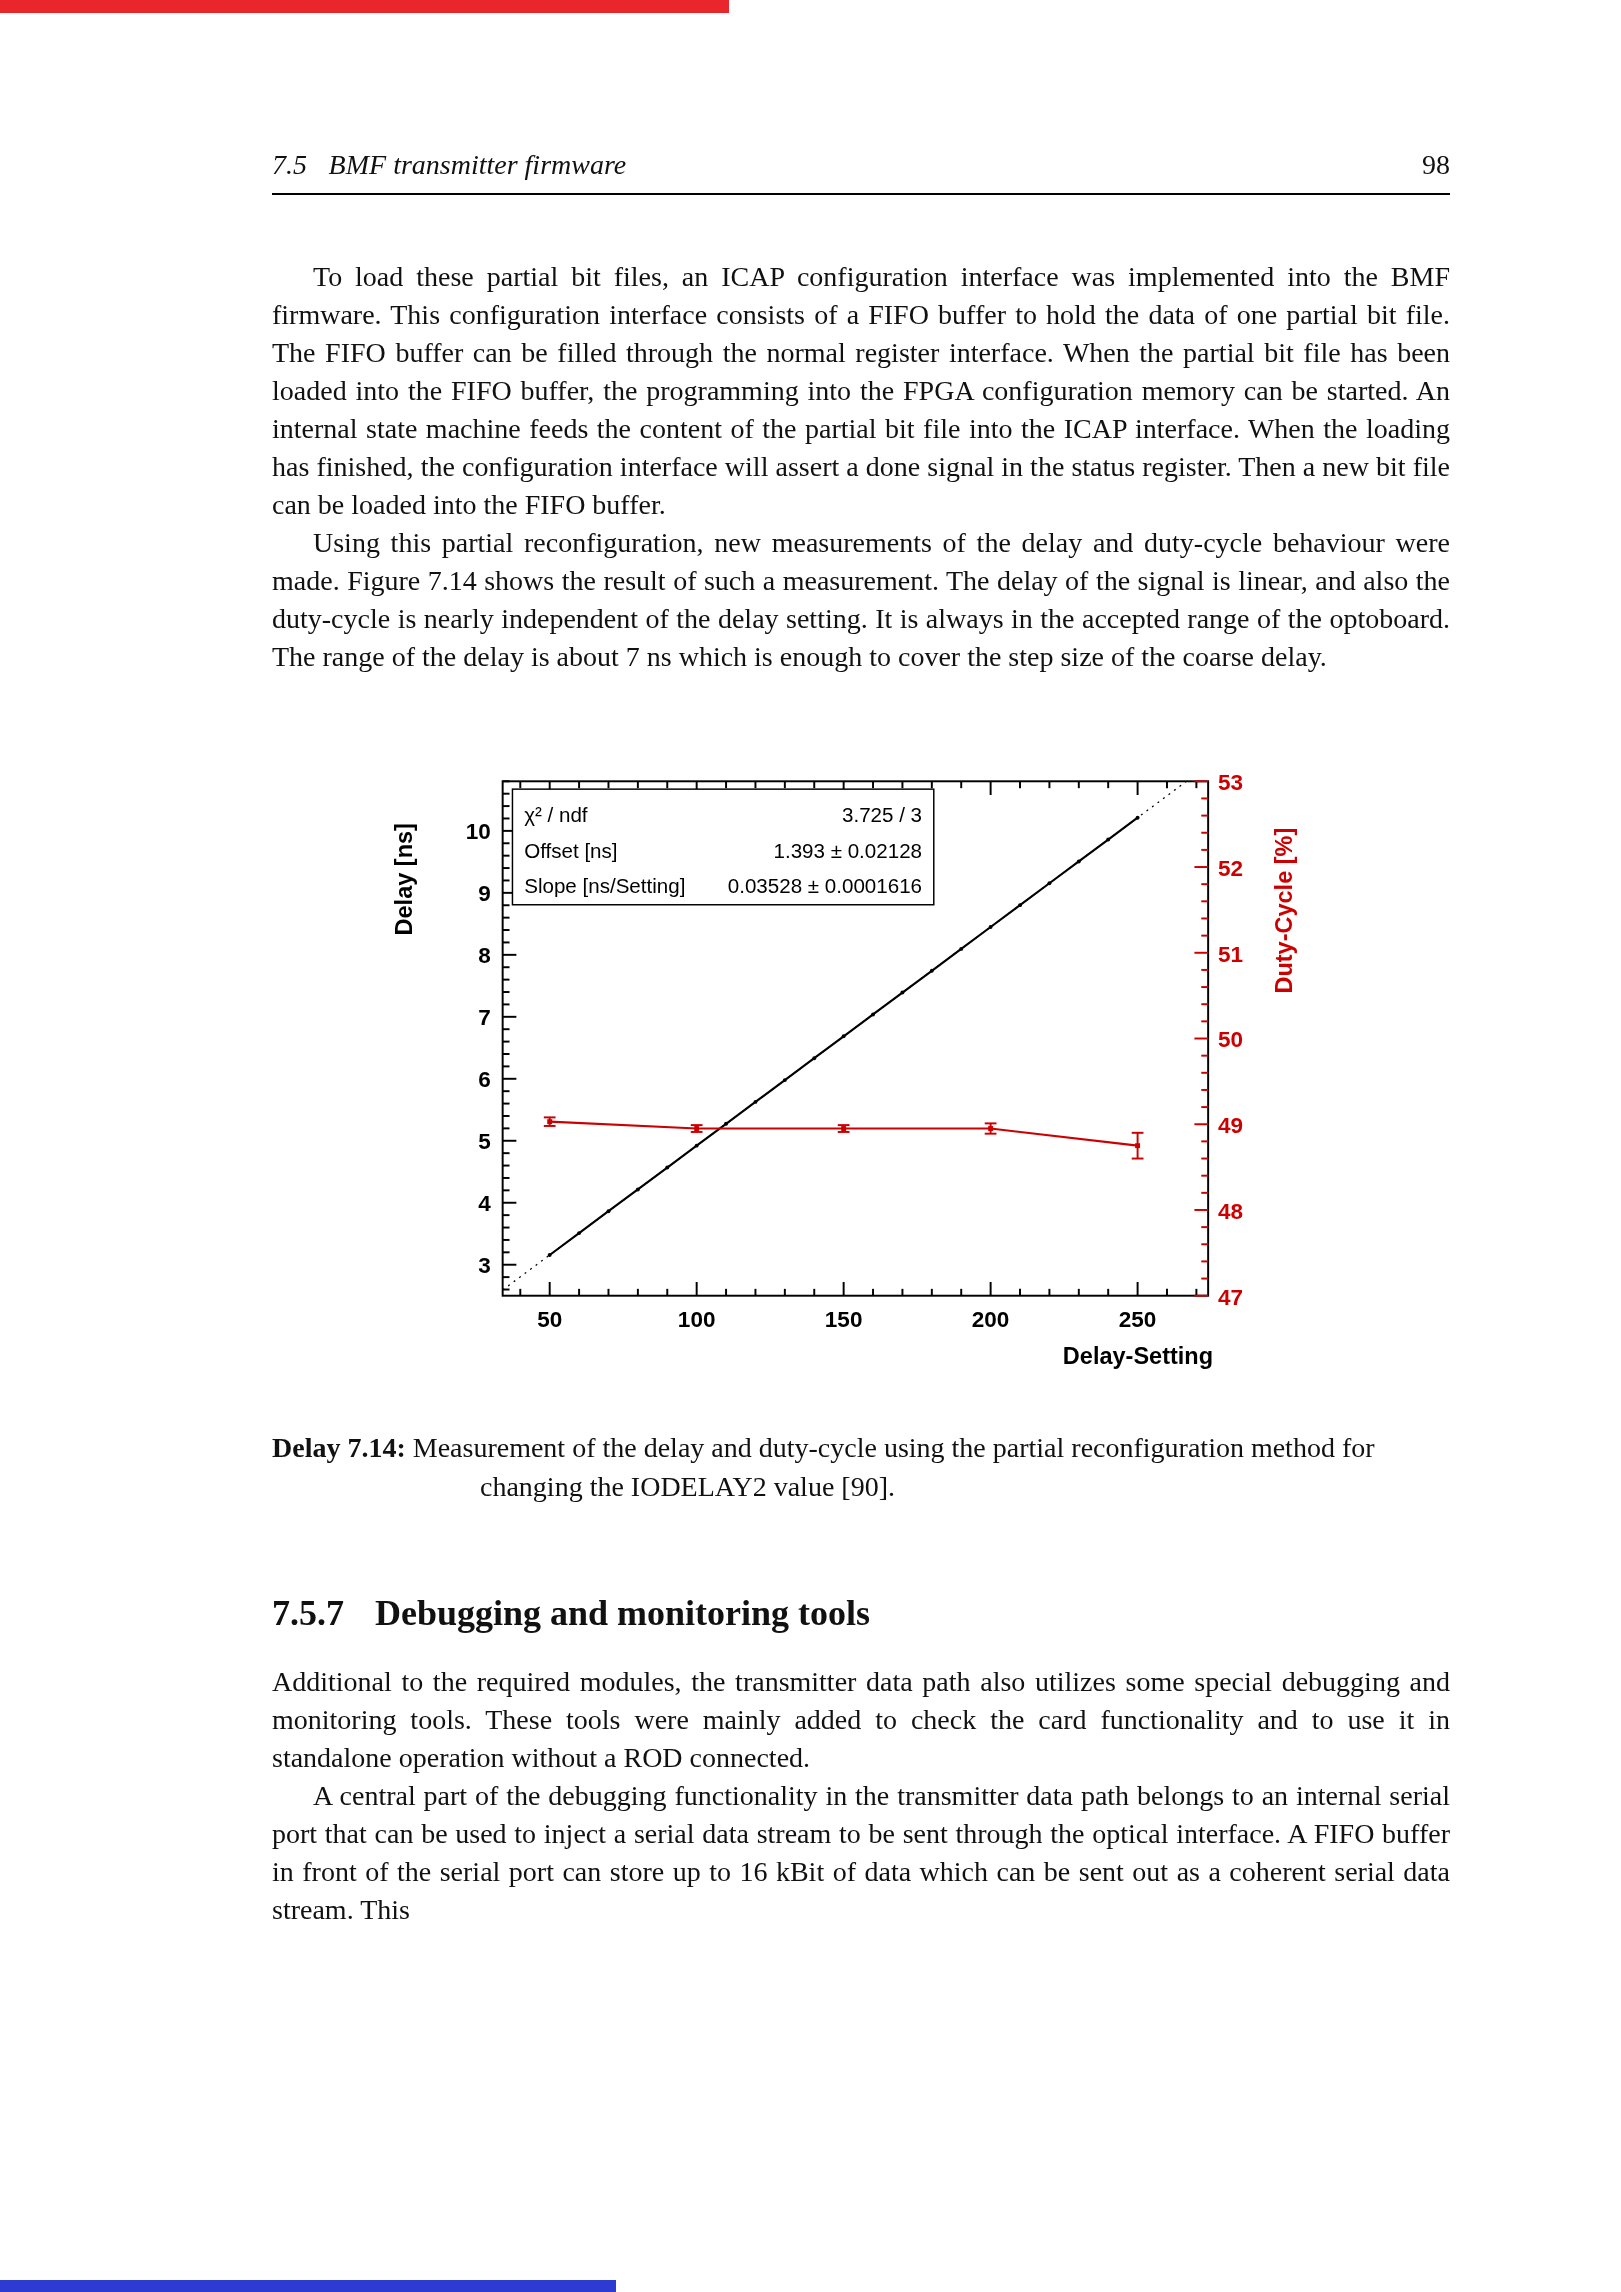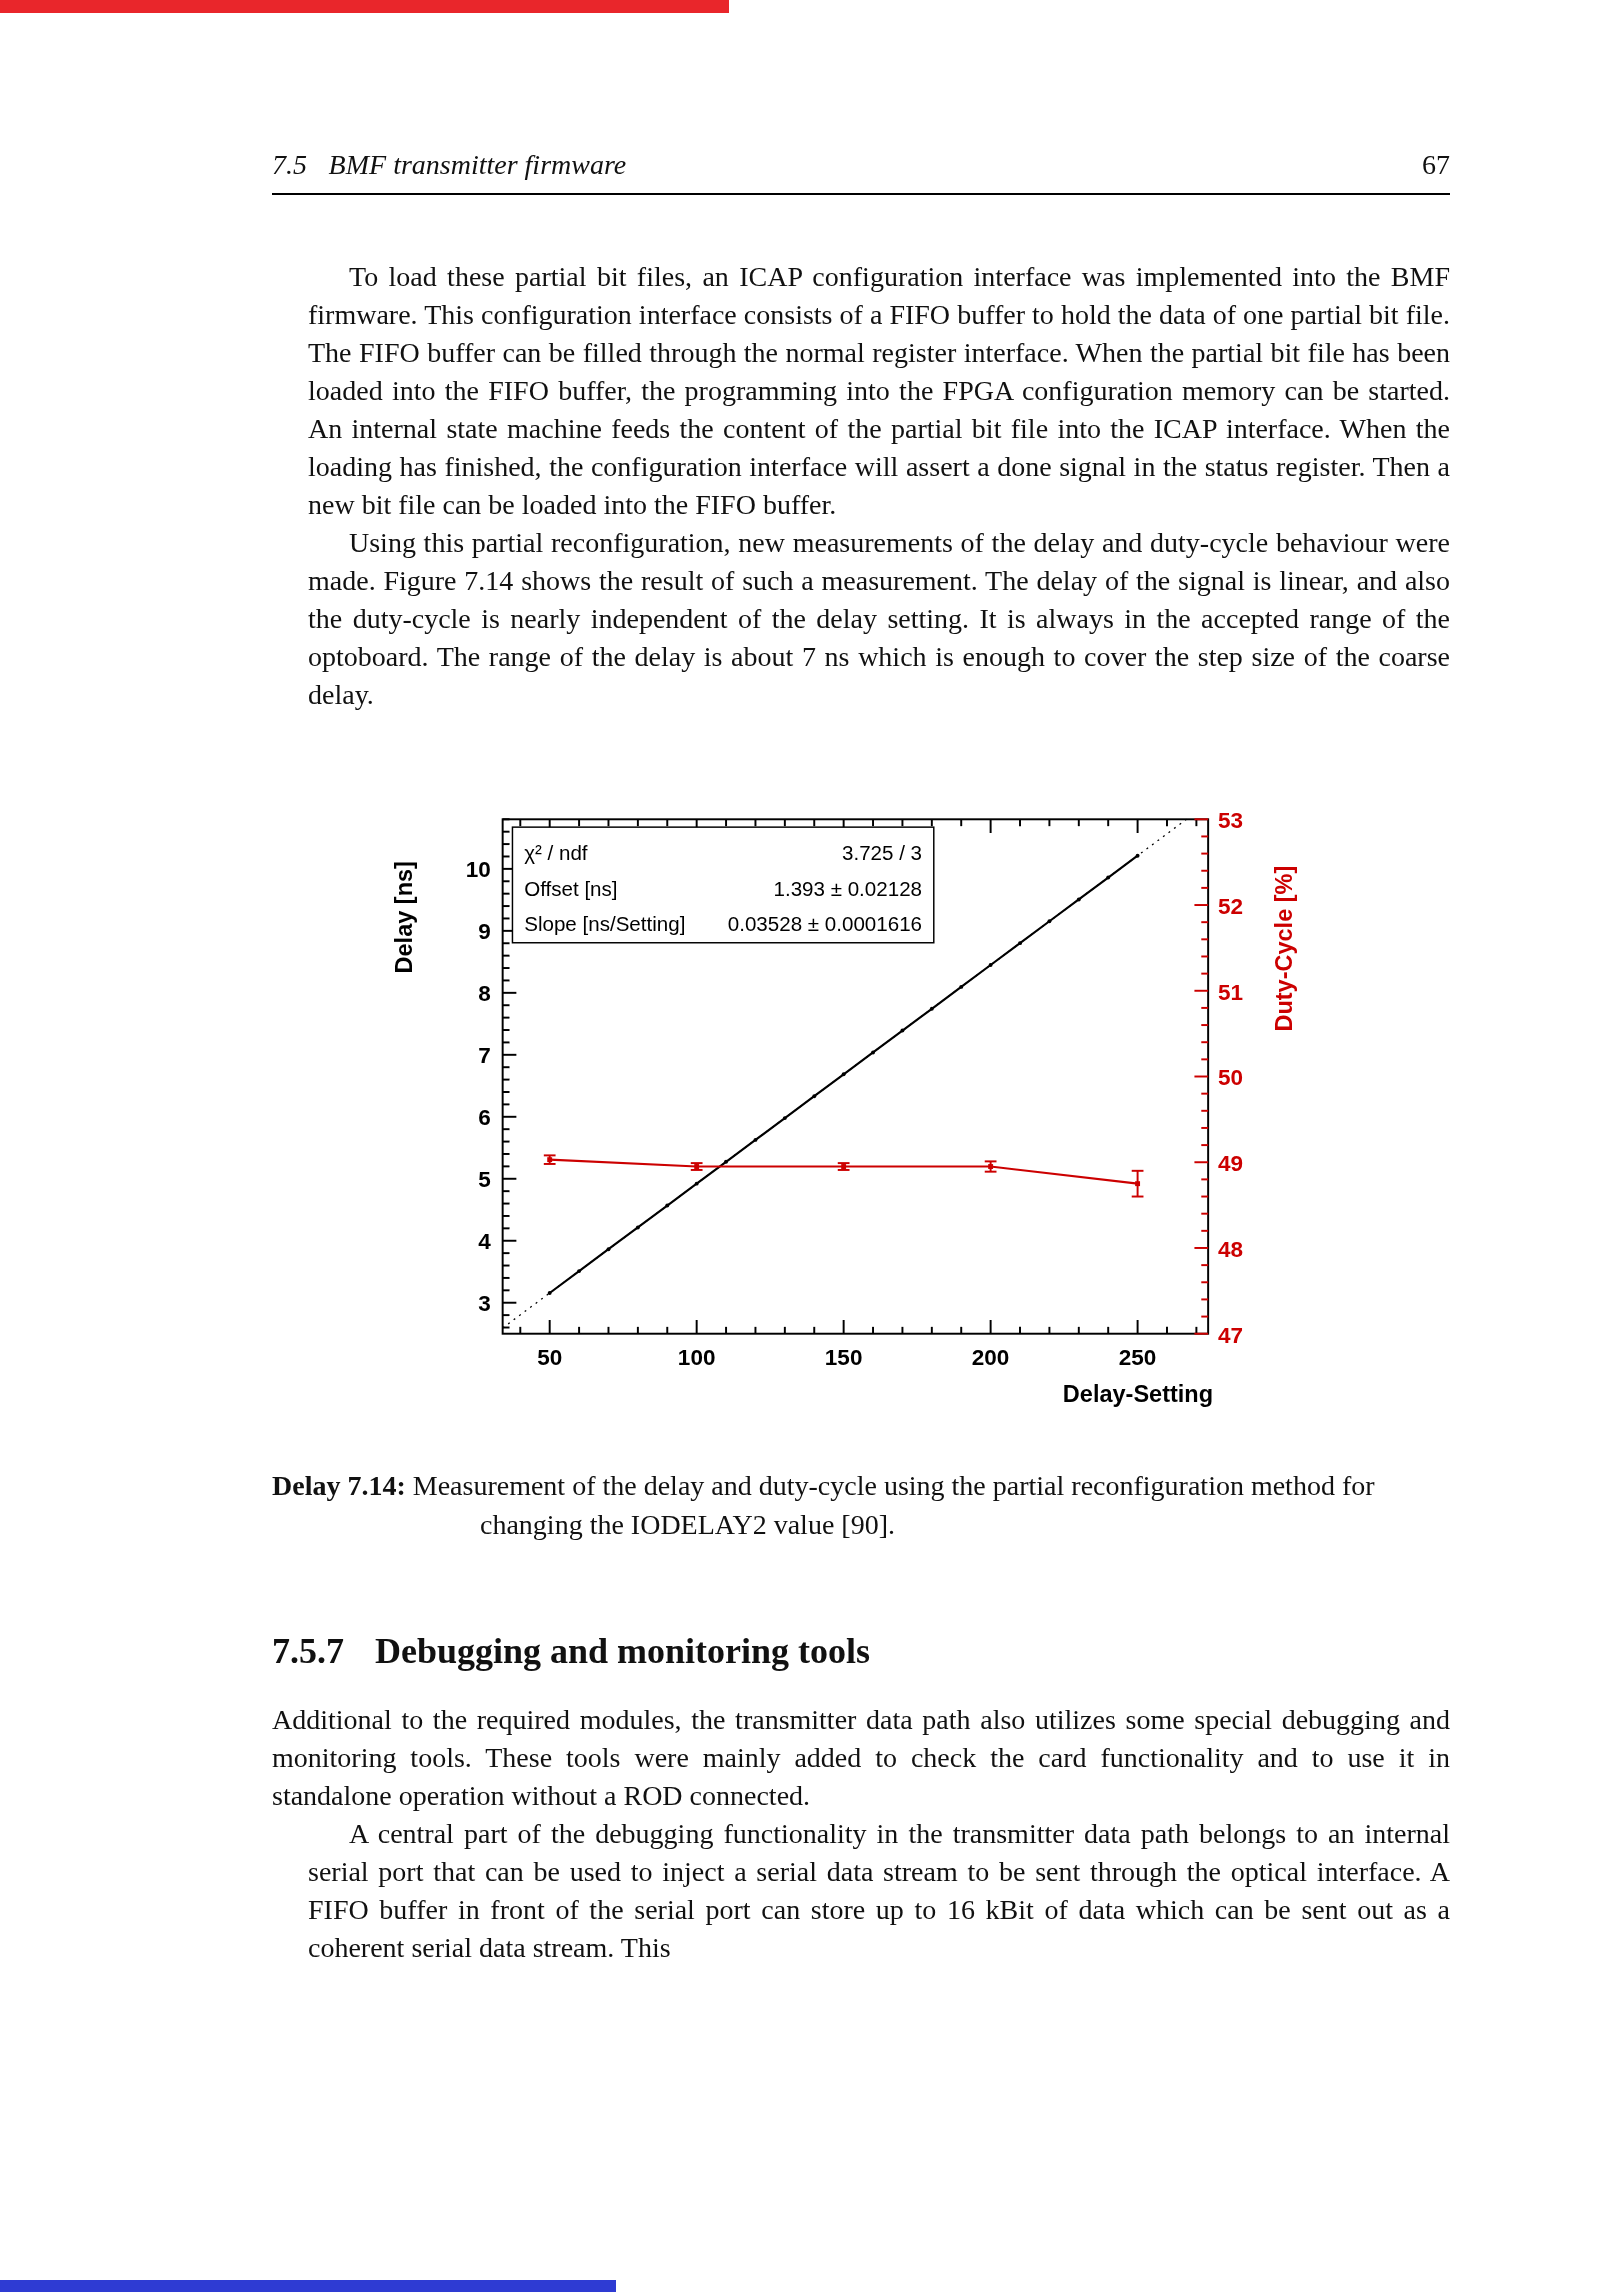--- a/index.html
+++ b/index.html
@@ -14,21 +14,21 @@
   .bottom-bar { position: absolute; bottom: 0; left: 0; width: 616px; height: 12.7px; background: #2e3bd3; }
   .sheet { padding: 149px 171px 0 272px; }
   .running-head {
     display: flex; justify-content: space-between; align-items: flex-start;
     border-bottom: 2px solid #000; padding-bottom: 11.8px; font-size: 28px;
   }
   .head-left { font-style: italic; }
   .head-left .num { margin-right: 21.6px; font-style: italic; }
   .content { margin-top: 63px; }
   .para { font-size: 28px; line-height: 38px; text-align: justify; margin: 0; }
-  .para.indent { text-indent: 41px; margin-left: 36px; }
+  .para.indent { text-indent: 41px; }
   .figure { margin: 71px 0 0 98px; }
   .caption { margin: 45px 0 0 0; font-size: 28px; line-height: 39px; padding-left: 208px; text-indent: -208px; }
   .cap-label { font-weight: 700; }
   .subsection { margin: 86px 0 29px 0; font-family: Liberation Serif, serif; font-size: 36px; font-weight: 700; }
   .sec-num { margin-right: 31px; }
   #chart-svg text { font-family: "Liberation Sans", sans-serif; }
   #chart-svg .tick { font-size: 23px; font-weight: 700; fill: #000; }
   #chart-svg .axis-title { font-size: 24px; font-weight: 700; fill: #000; }
   #chart-svg .stats { font-size: 21px; fill: #000; }
 </style>
@@ -36,21 +36,21 @@
 <body>
 
 <div class="top-bar"></div>
 
 <div class="sheet">
 
   <header class="running-head">
     <span class="head-left">
       <span class="num">7.5</span><span>BMF transmitter firmware</span>
     </span>
-    <span class="head-right">67</span>
+    <span class="head-right">98</span>
   </header>
 
   <main class="content">
     <p class="para indent">To load these partial bit files, an ICAP configuration interface was implemented into the BMF firmware. This configuration interface consists of a FIFO buffer to hold the data of one partial bit file. The FIFO buffer can be filled through the normal register interface. When the partial bit file has been loaded into the FIFO buffer, the programming into the FPGA configuration memory can be started. An internal state machine feeds the content of the partial bit file into the ICAP interface. When the loading has finished, the configuration interface will assert a done signal in the status register. Then a new bit file can be loaded into the FIFO buffer.</p>
     <p class="para indent">Using this partial reconfiguration, new measurements of the delay and duty-cycle behaviour were made. Figure 7.14 shows the result of such a measurement. The delay of the signal is linear, and also the duty-cycle is nearly independent of the delay setting. It is always in the accepted range of the optoboard. The range of the delay is about 7 ns which is enough to cover the step size of the coarse delay.</p>
 
     <figure class="figure" style="margin-left:98px;">
       <svg id="chart-svg" width="961" height="632" viewBox="0 0 980 645">
           <line x1="135" y1="554.1478313253012" x2="832.9149659863946" y2="35" stroke="#000000" stroke-width="1.3" stroke-dasharray="2 5"></line>
           <polyline points="183,518.4427710843373 213,496.1144578313253 243,473.78614457831327 273,451.5210843373494 303,429.1927710843374 333,406.8644578313253 363,384.53614457831327 393,362.20783132530124 423,339.9427710843373 453,317.61445783132535 483,295.28614457831327 513,272.95783132530124 543,250.62951807228916 573,228.3644578313253 603,206.03614457831327 633,183.70783132530124 663,161.37951807228922 693,139.0512048192772 723,116.78614457831327 753,94.4578313253013 783,72.12951807228922" fill="none" stroke="#000000" stroke-width="2.2"></polyline>

